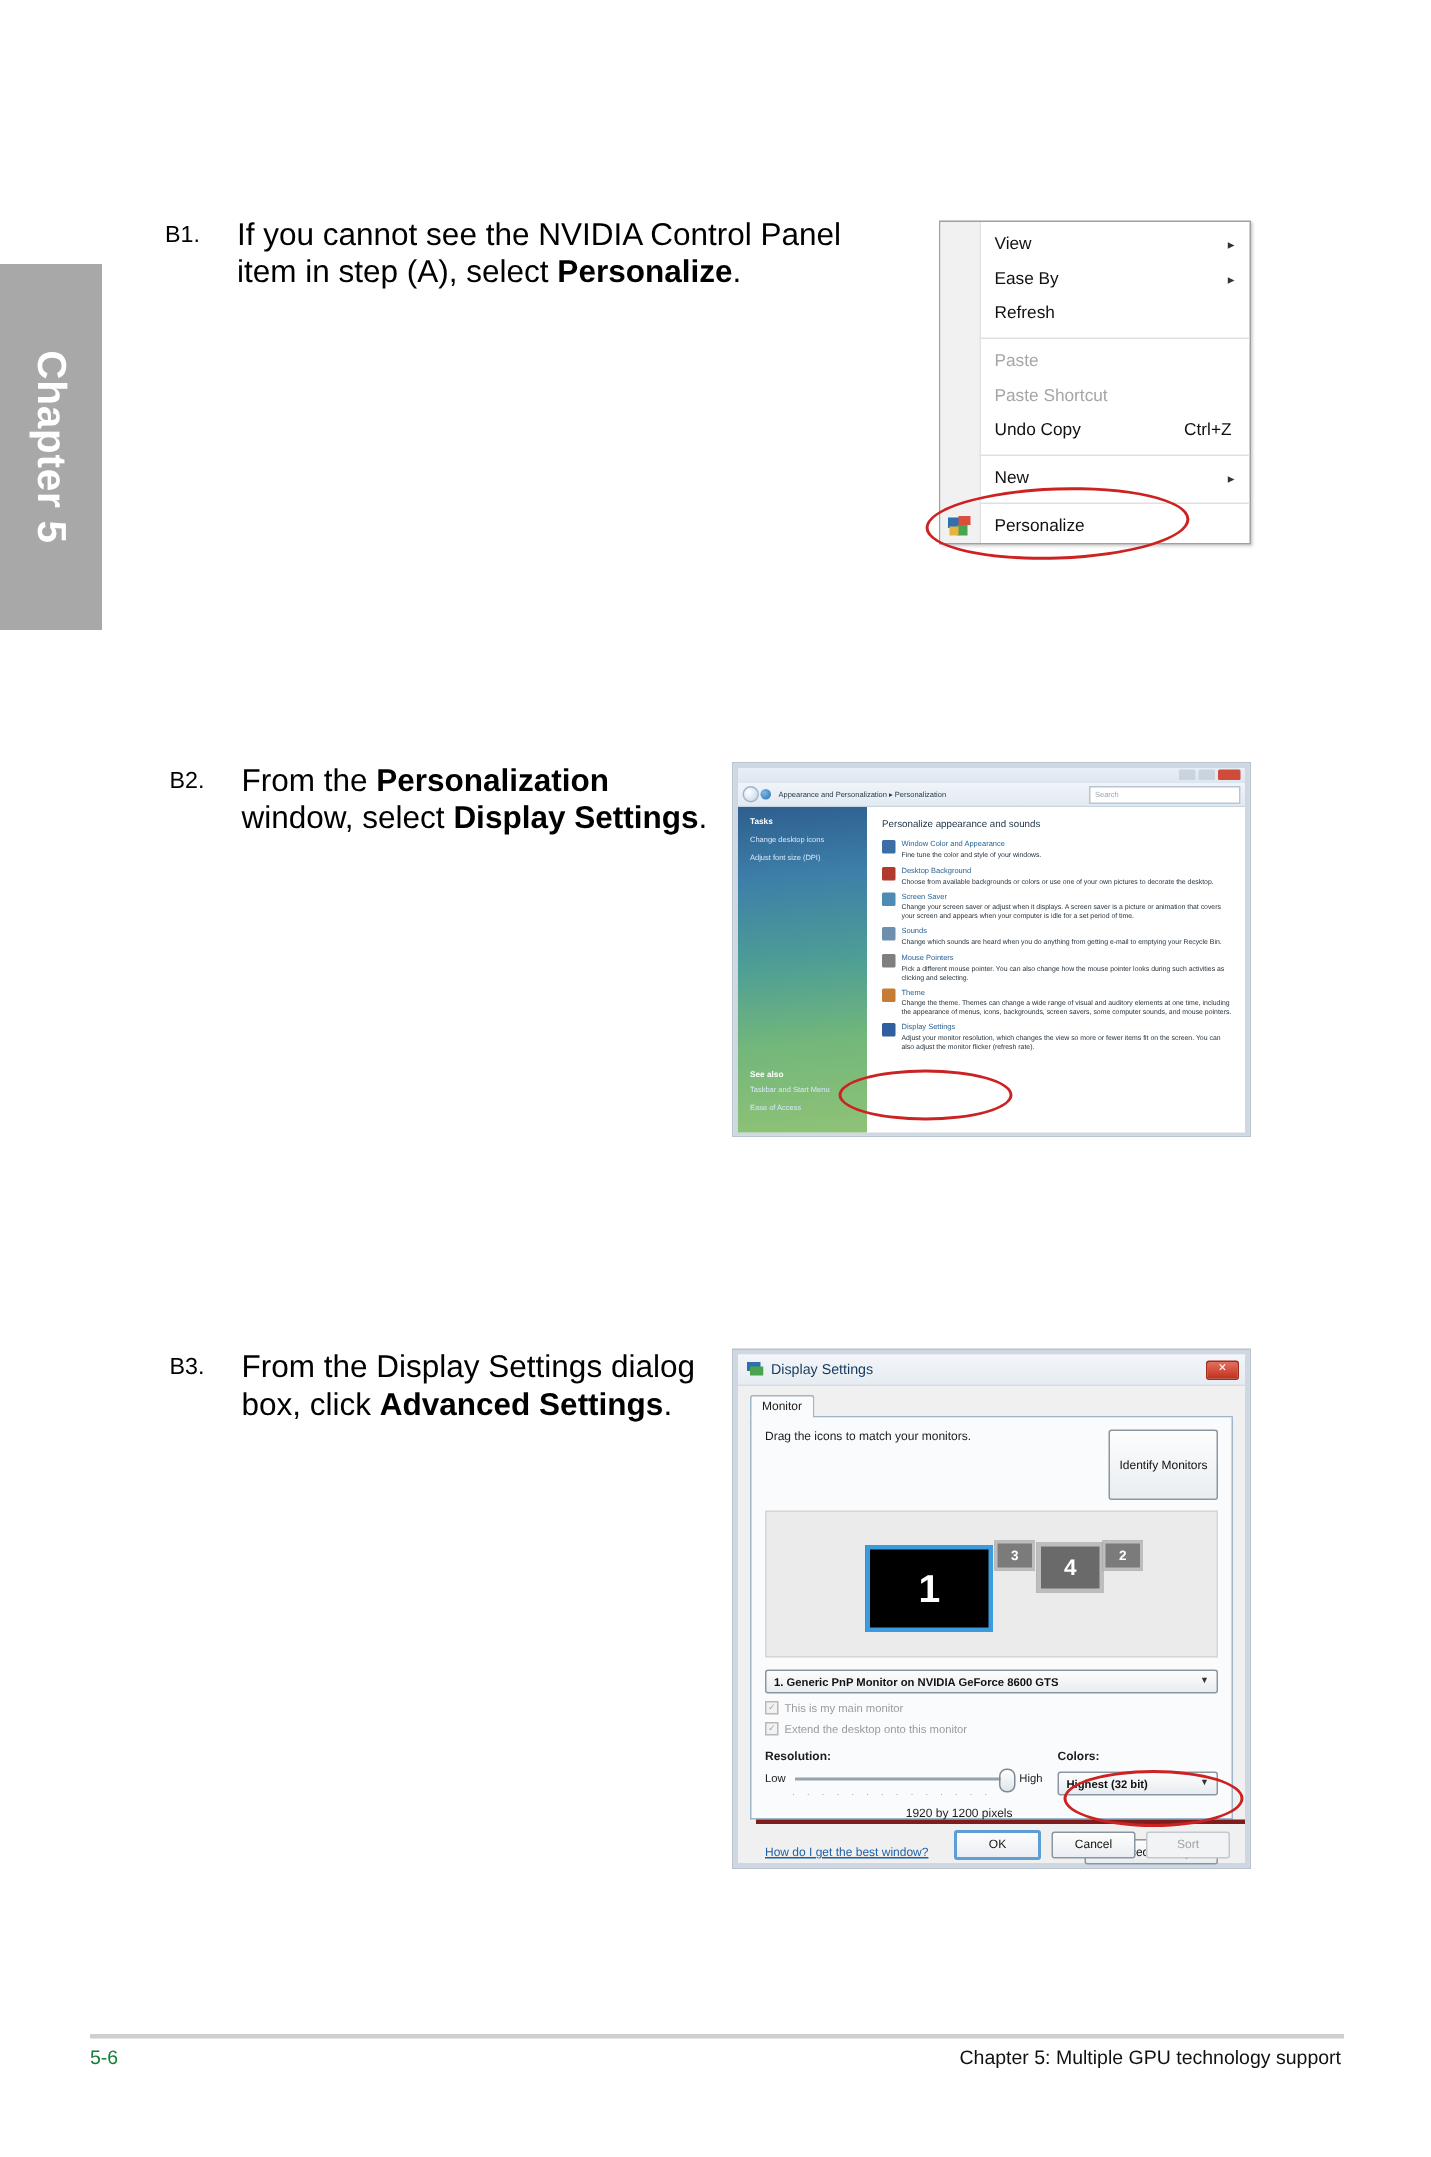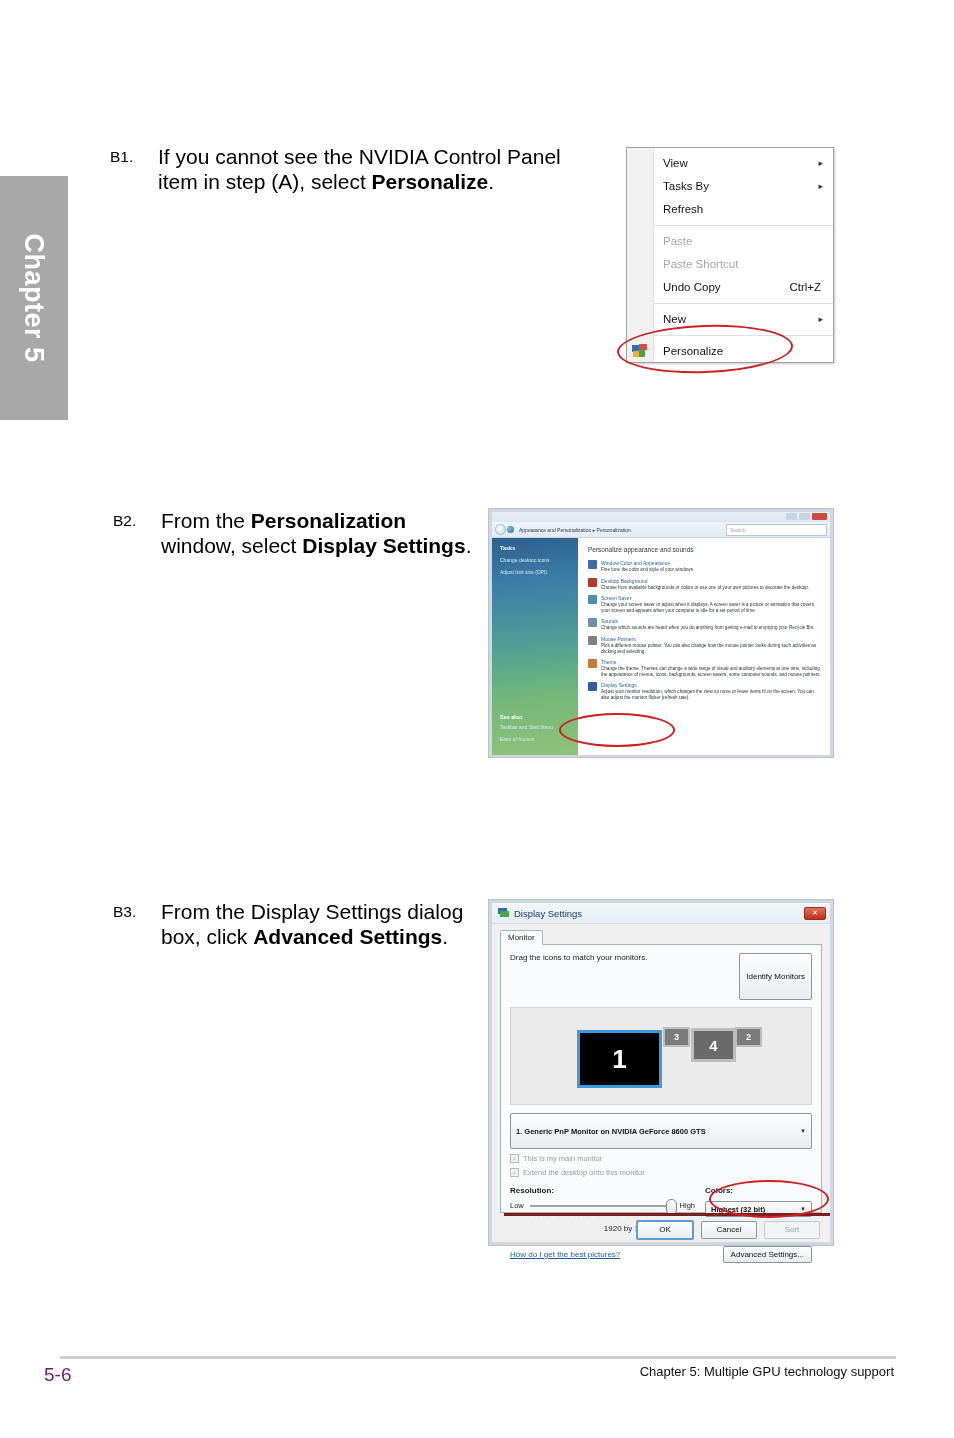--- a/index.html
+++ b/index.html
@@ -164,21 +164,21 @@
     position:relative;
   }
   .mon{position:absolute;display:flex;align-items:center;justify-content:center;color:#fff;font-weight:bold;}
   #mon-1{left:66px;top:22px;width:79px;height:52px;background:#000;border:3px solid #3c9bdd;font-size:26px;}
   #mon-3{left:152px;top:19px;width:23px;height:16px;background:#7b7b7b;border:2px solid #bdbdbd;font-size:9px;}
   #mon-4{left:180px;top:20px;width:39px;height:28px;background:#6a6a6a;border:3px solid #bdbdbd;font-size:15px;}
   #mon-2{left:224px;top:19px;width:23px;height:16px;background:#7b7b7b;border:2px solid #bdbdbd;font-size:9px;}
   #ds-monitor-select{
     margin-top:8px;height:14px;background:linear-gradient(#fdfdfd,#e8ecf0);
     border:1px solid #8a97a3;border-radius:2px;display:flex;align-items:center;
-    padding:10px 5px;font-size:7.5px;font-weight:bold;color:#111;
+    padding:0 5px;font-size:7.5px;font-weight:bold;color:#111;
   }
   #ds-monitor-select .caret{margin-left:auto;font-size:6px;color:#333;}
   .ds-check{display:flex;align-items:center;margin-top:5px;font-size:7.5px;color:#9b9b9b;}
   .ds-check .box{
     width:7px;height:7px;border:1px solid #b9b9b9;background:#f2f2f2;margin-right:4px;
     display:flex;align-items:center;justify-content:center;font-size:6px;color:#a5a5a5;flex:none;
     line-height:6px;
   }
   #ds-lower{display:flex;margin-top:9px;}
   #ds-res-col{width:185px;flex:none;}
@@ -224,21 +224,21 @@
   .ds-btn.disabled{color:#a3a3a3;border-color:#c3c9cf;background:#f1f3f5;}
   #ds-ellipse{
     position:absolute;left:709px;top:1180px;width:116px;height:34px;
     border:2.5px solid #cc2222;border-radius:50%;
   }
 
   
   #footer-rule{
     position:absolute;left:60px;top:1356px;width:836px;height:3px;background:#cfcfcf;
   }
-  #footer-left{position:absolute;left:44px;top:1364px;font-size:19px;color:#701a75;}
+  #footer-left{position:absolute;left:60px;top:1364px;font-size:13px;color:#15803d;}
   #footer-right{position:absolute;right:60px;top:1364px;font-size:13px;color:#111;}
 </style>
 </head>
 <body>
 
 <div id="chapter-tab">
   <div id="chapter-tab-label">Chapter 5</div>
 </div>
 
 <div class="step" id="step-b1">
@@ -250,21 +250,21 @@
   <div class="gutter"></div>
 
   <div class="cm-spacer"></div>
 
   <div class="cm-item">
     <span>View</span>
     <span class="arrow">▸</span>
   </div>
 
   <div class="cm-item">
-    <span>Tasks By</span>
+    <span>Ease By</span>
     <span class="arrow">▸</span>
   </div>
 
   <div class="cm-item">
     <span>Refresh</span>
   </div>
 
   <div class="cm-sep"></div>
 
   <div class="cm-item disabled">
@@ -467,21 +467,21 @@
         <div id="ds-colors-col">
           <div class="ds-label">Colors:</div>
           <div id="ds-colors-select">
             <span>Highest (32 bit)</span>
             <span class="caret">▼</span>
           </div>
         </div>
       </div>
 
       <div id="ds-bottomrow">
-        <a id="ds-help-link" href="#">How do I get the best pictures?</a>
+        <a id="ds-help-link" href="#">How do I get the best window?</a>
         <div id="ds-advanced-btn">Advanced Settings...</div>
       </div>
 
     </div>
 
     <div id="ds-buttons">
       <div class="ds-btn default">OK</div>
       <div class="ds-btn">Cancel</div>
       <div class="ds-btn disabled">Sort</div>
     </div>

